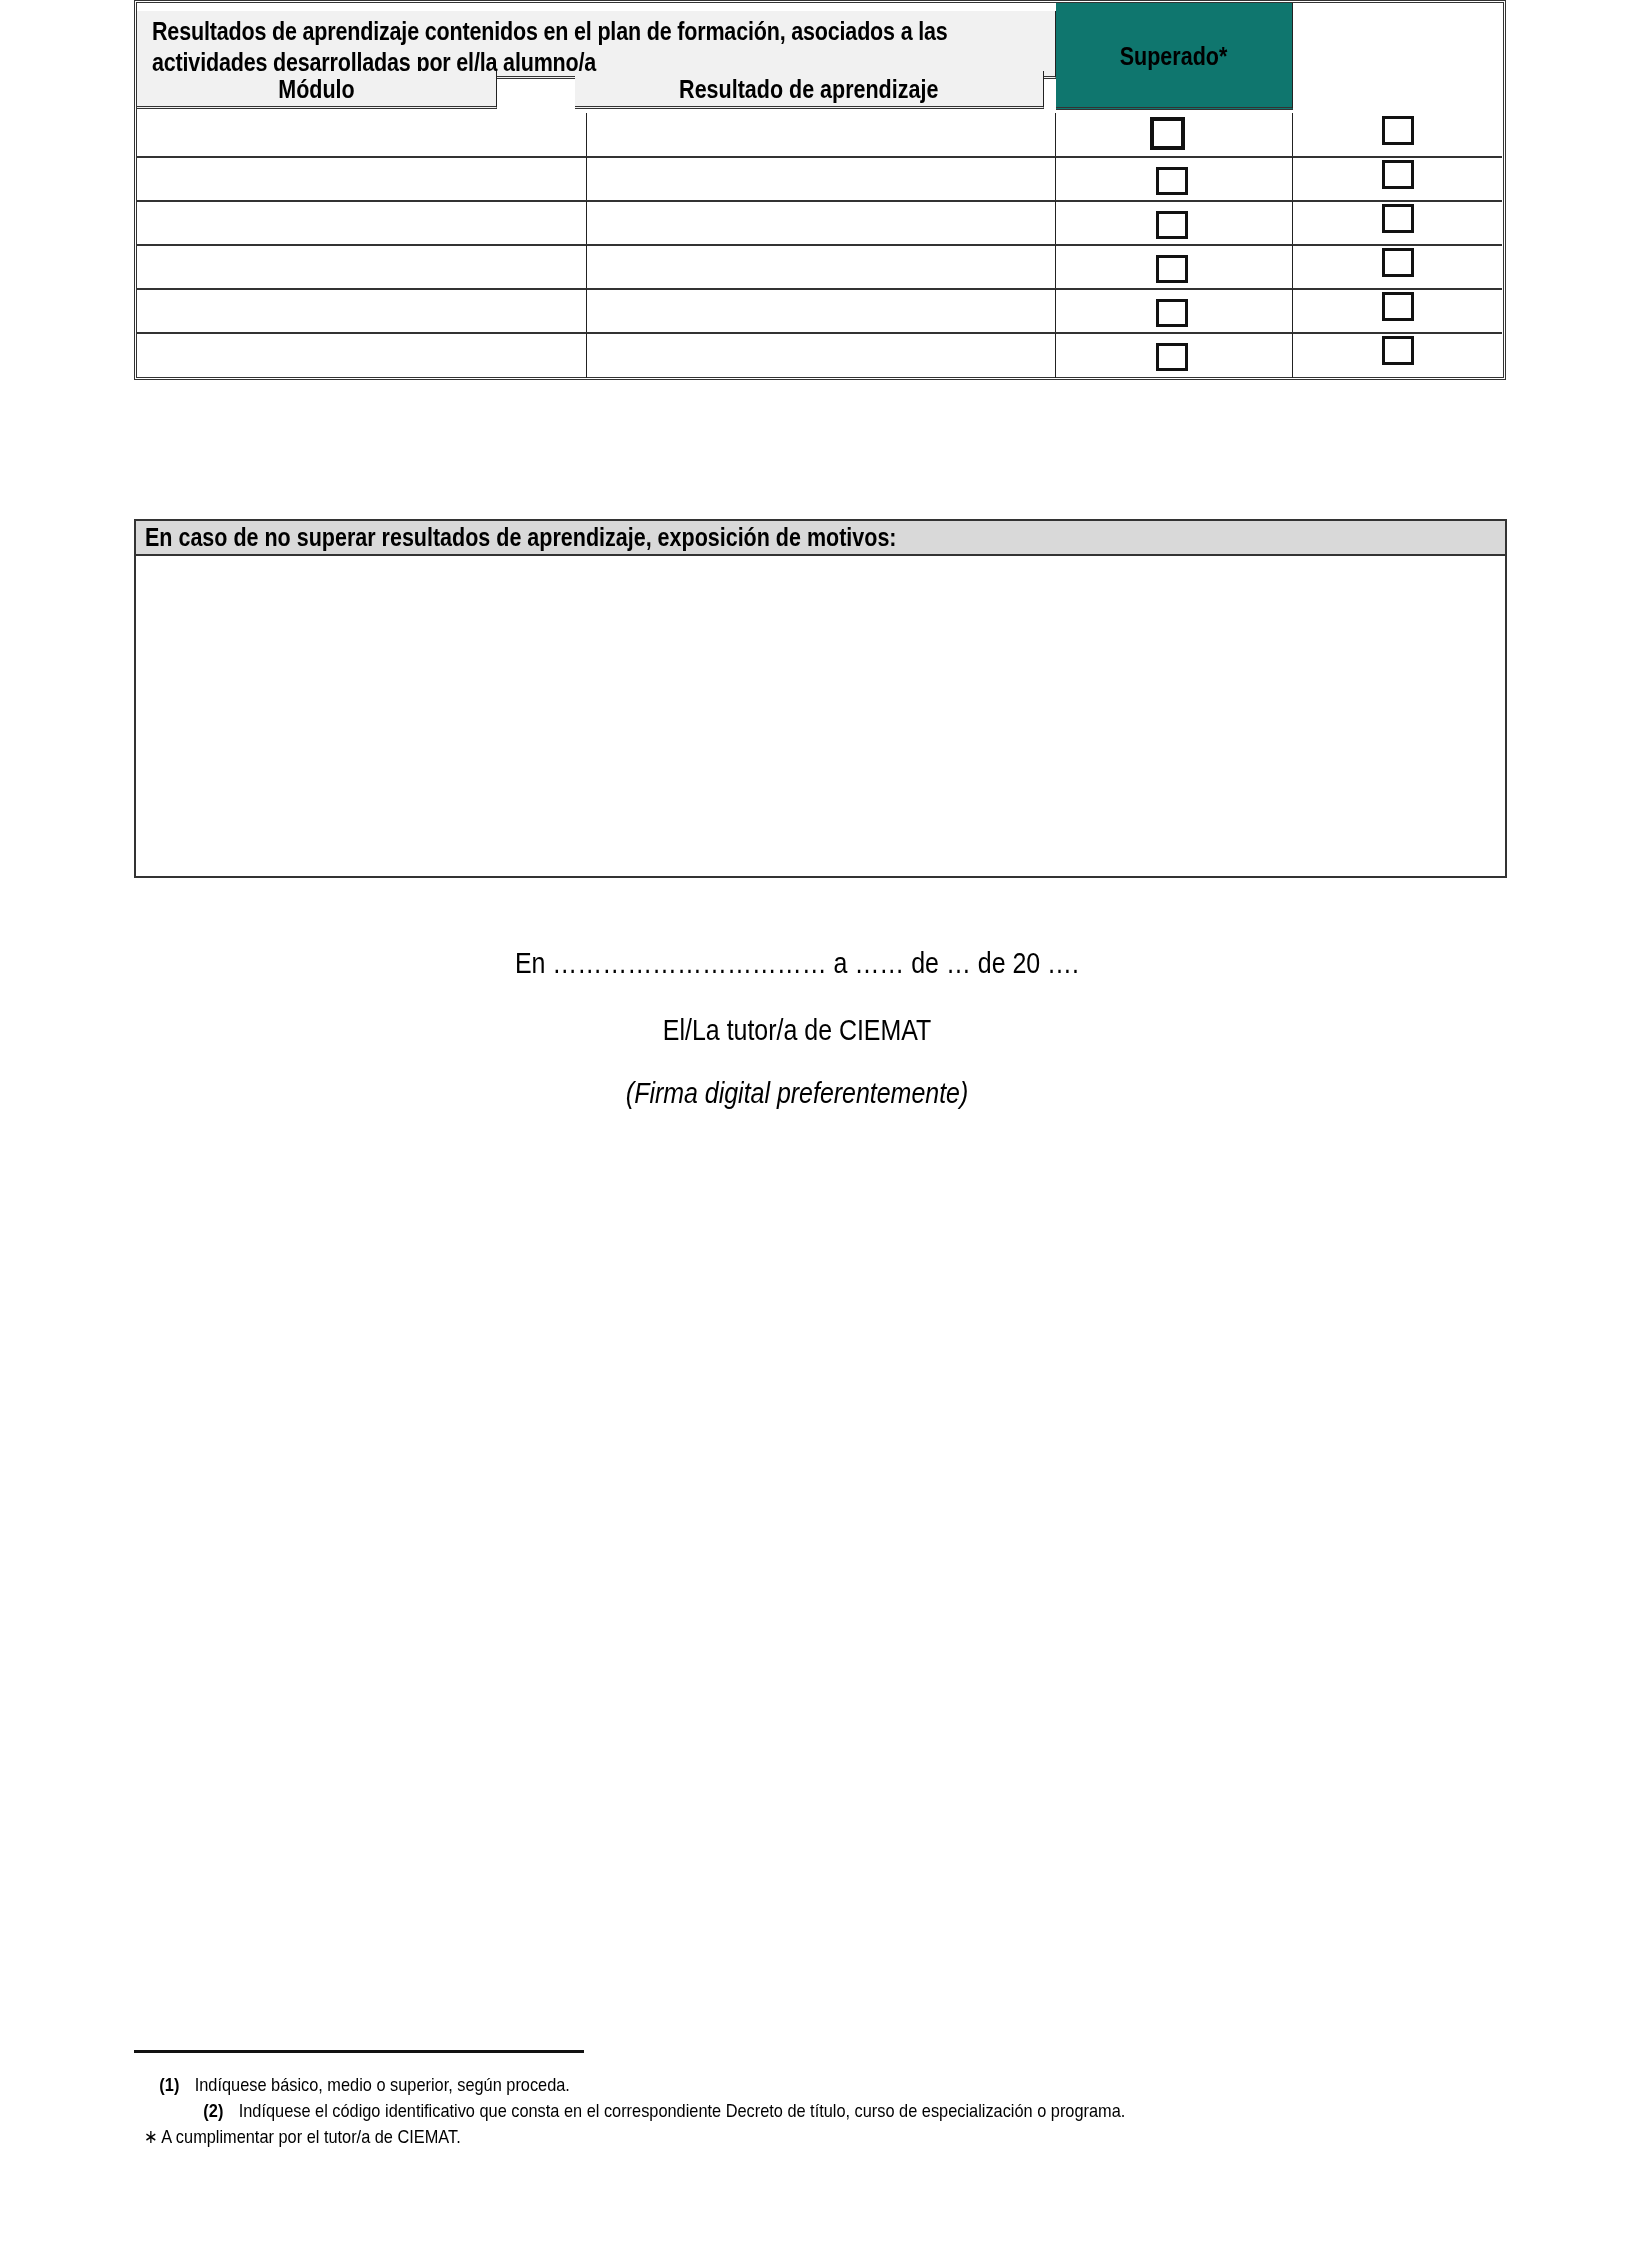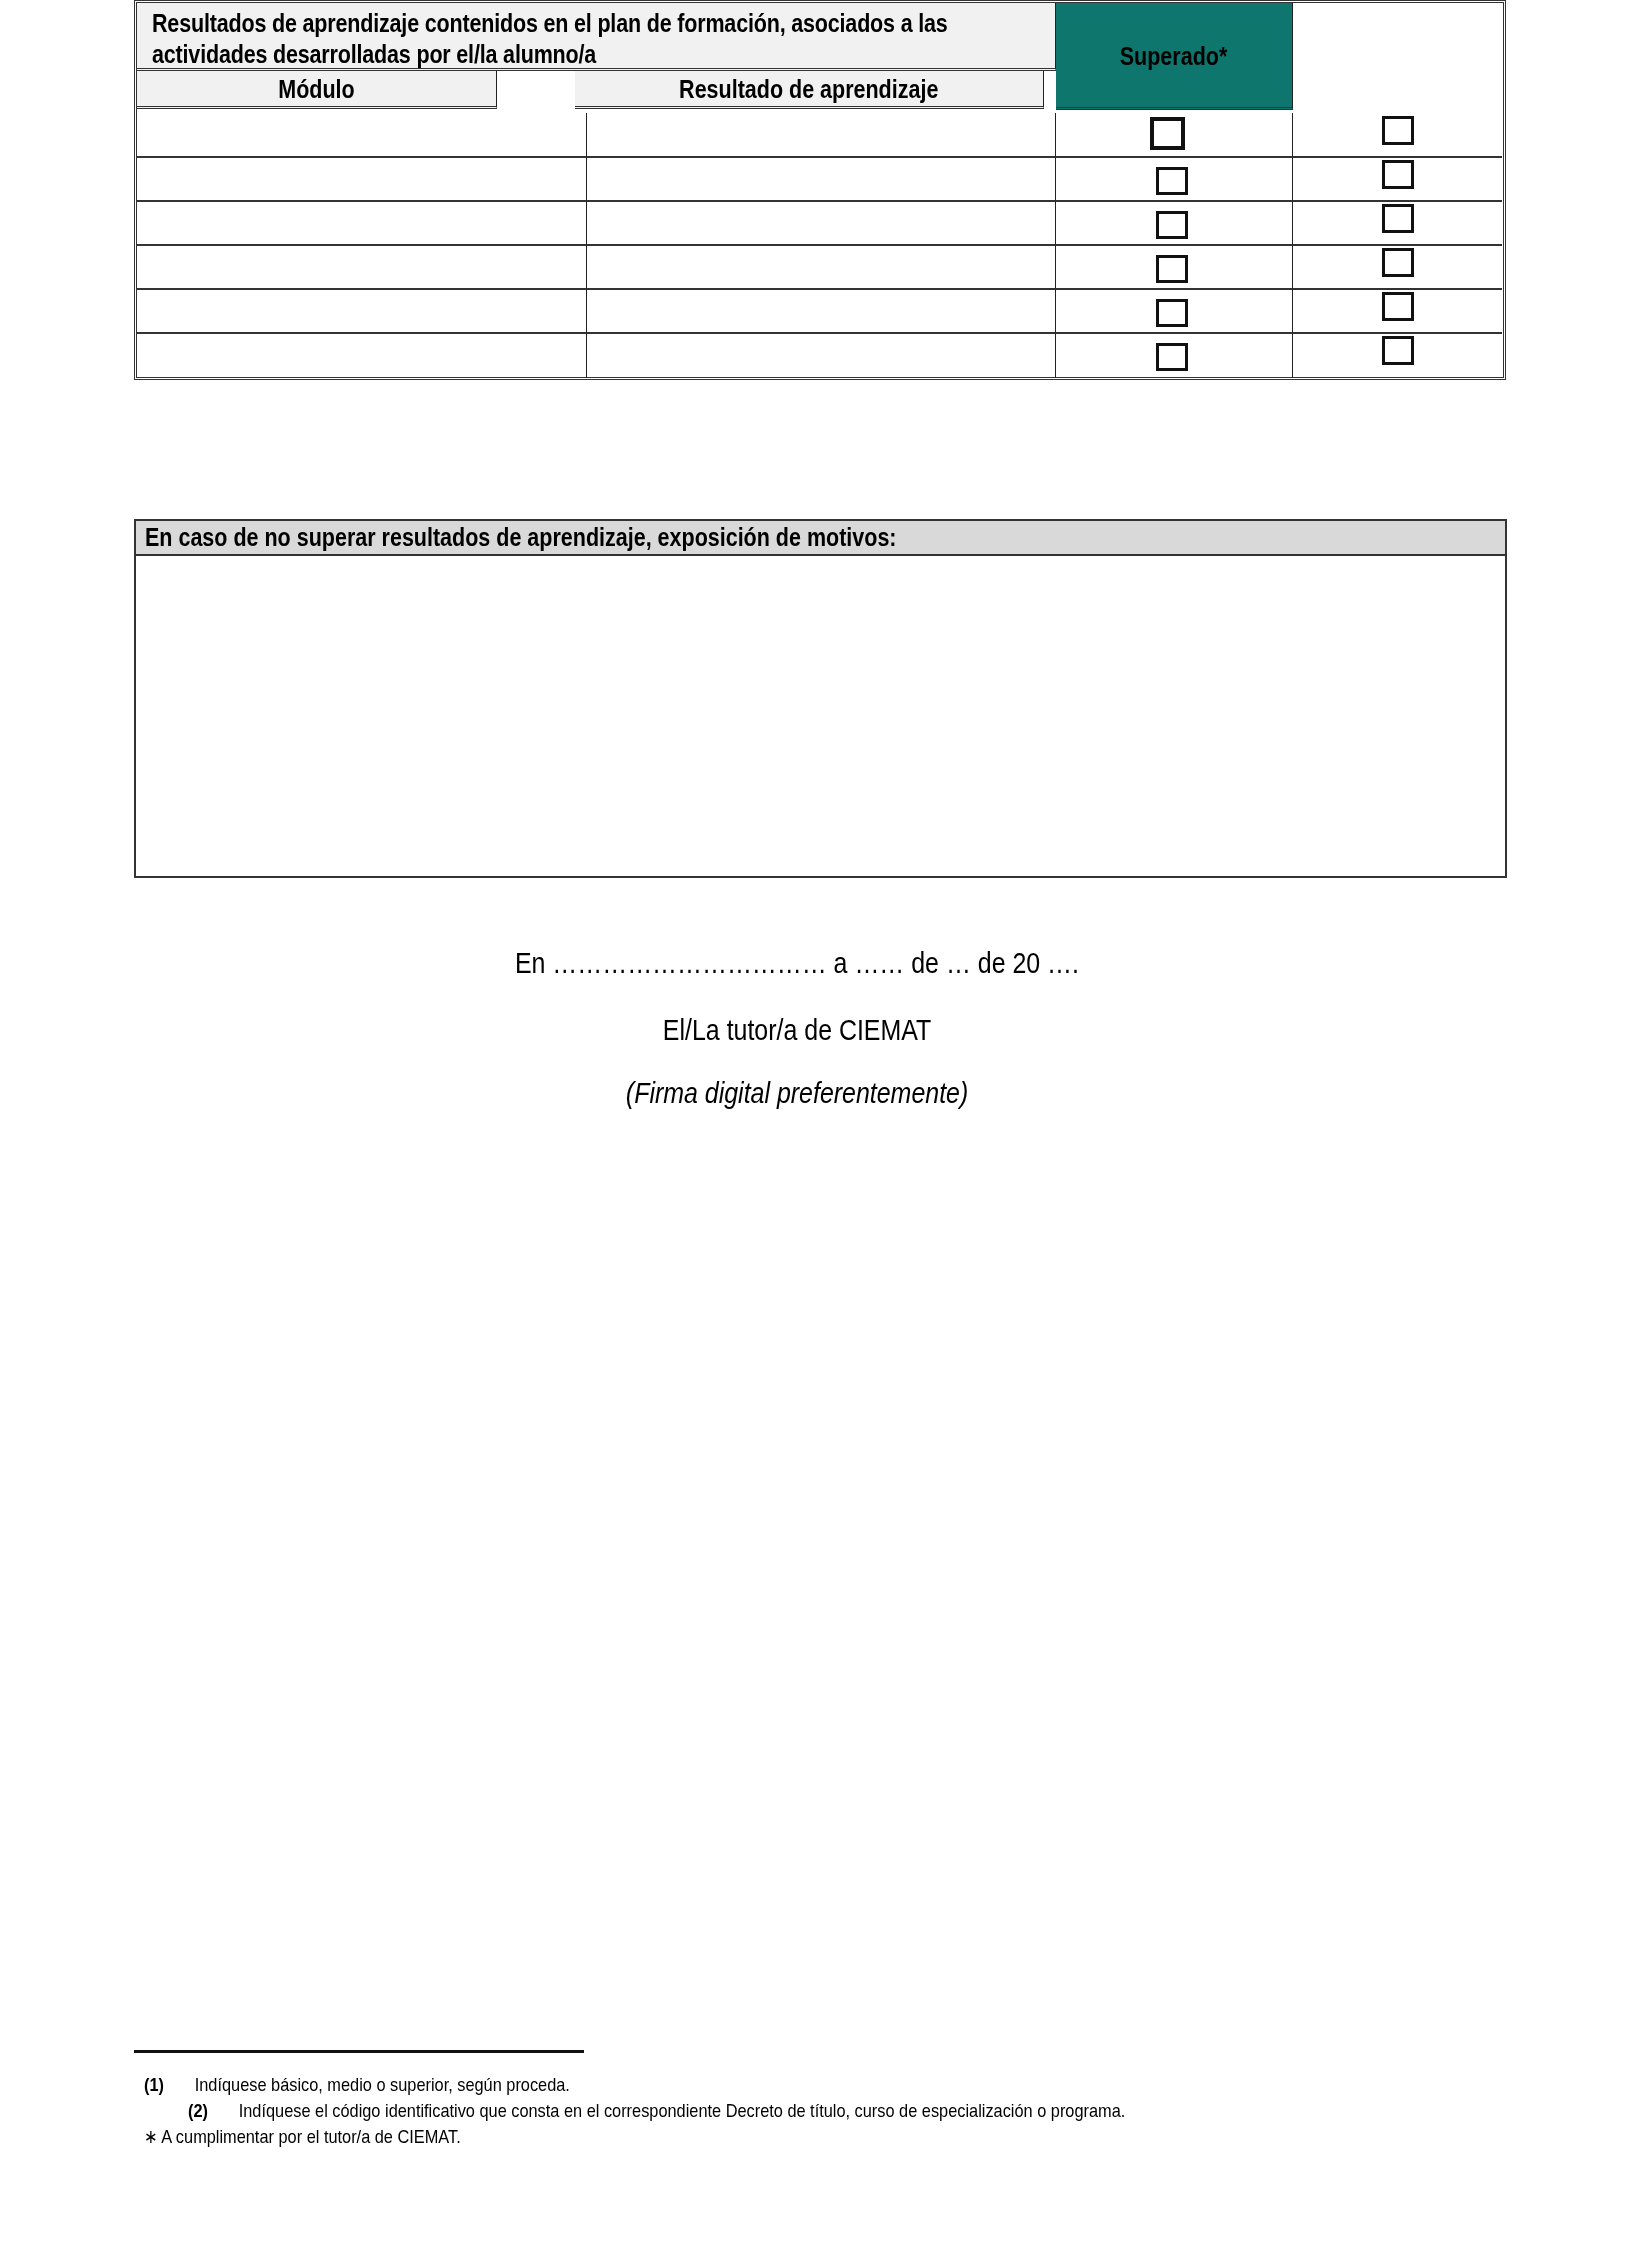--- a/index.html
+++ b/index.html
@@ -4,21 +4,21 @@
 <style>
   html, body { margin: 0; padding: 0; background: #ffffff; }
   body { width: 1643px; height: 2261px; position: relative; overflow: hidden;
          font-family: "Liberation Sans", sans-serif; color: #000; }
 
   
   .lo-table { position: absolute; left: 134px; top: 0px; width: 1372px; height: 380px;
               border: 3.3px double #333; box-sizing: border-box; }
   .lo-table .cell { position: absolute; box-sizing: border-box; }
   .hdr-grey { background: #f1f1f1; }
-  .hdr-title { left: 0; top: 0; width: 919px; height: 68px;
+  .hdr-title { left: 0; top: 8px; width: 919px; height: 68px;
                border-bottom: 3.3px double #333; border-right: 1.6px solid #222;
                font-weight: bold; font-size: 25px; line-height: 31px;
                padding: 4.9px 0 0 14.7px; letter-spacing: -0.2px; transform-origin: left top; }
   .hdr-title span { display: inline-block; transform: scaleX(0.86); transform-origin: left; white-space: nowrap; }
   .hdr-sub { top: 68px; height: 38px; border-right: 1.6px solid #222; border-bottom: 3.3px double #333;
              font-weight: bold; font-size: 25px; text-align: center; line-height: 36px; }
   .hdr-sub span { display: inline-block; transform: scaleX(0.86); }
   .hdr-mod { left: 0; width: 360px; }
   .hdr-res { left: 438px; width: 469px; }
   .hdr-status { top: 0; height: 107px; border-bottom: 3.3px double #333;
@@ -49,21 +49,21 @@
 
   
   .sig { position: absolute; left: 0; width: 1643px; text-align: center; font-size: 29px; }
   .sig span { display: inline-block; transform: scaleX(0.86); }
   .sig-place { top: 947px; left: -24.4px; }
   .sig-role { top: 1014px; left: -24.4px; }
   .sig-note { top: 1077px; left: -24.4px; font-style: italic; }
 
   
   .fn-rule { position: absolute; left: 134px; top: 2050px; width: 450px; height: 3.3px; background: #111; }
-  .fn { position: absolute; left: 144px; font-size: 19px; line-height: 24.4px; white-space: nowrap; }
+  .fn { position: absolute; left: 144px; font-size: 19px; line-height: 24.4px; white-space: nowrap; text-align: center; }
   .fn .fn-inner { display: inline-block; transform: scaleX(0.86); transform-origin: left; }
   .fn .num { font-weight: bold; display: inline-block; width: 59px; }
   .fn1 { top: 2073px; }
   .fn2 { top: 2099px; margin-left: 44px; }
   .fn3 { top: 2125px; left: 144px; }
 </style>
 </head>
 <body>
 
 <div class="lo-table">

